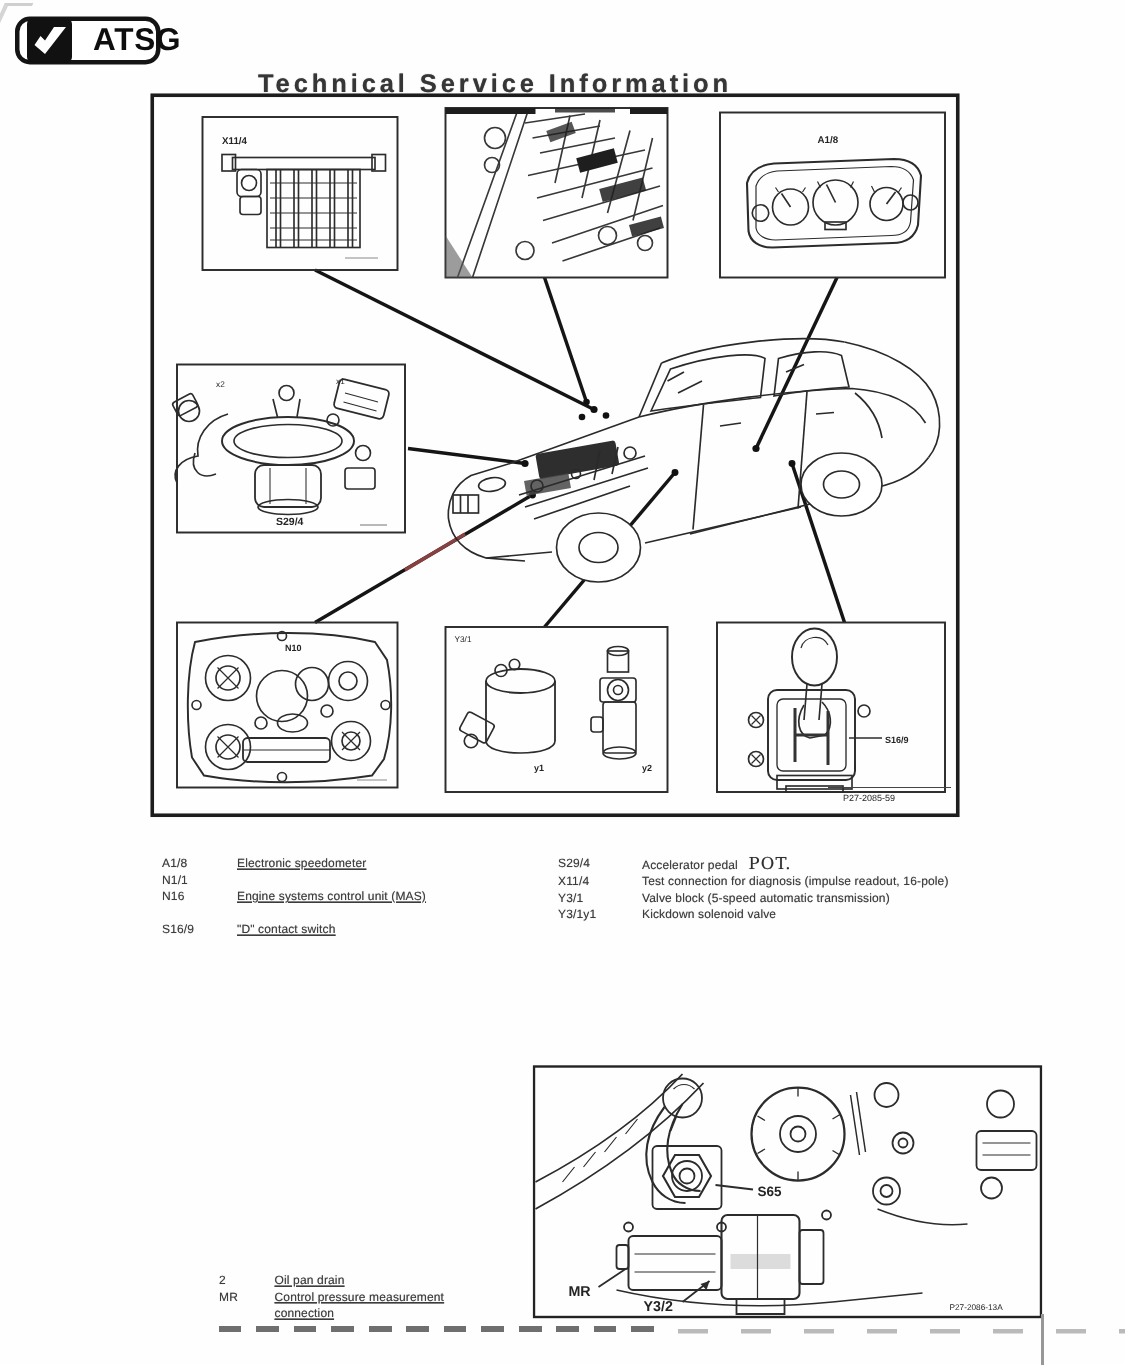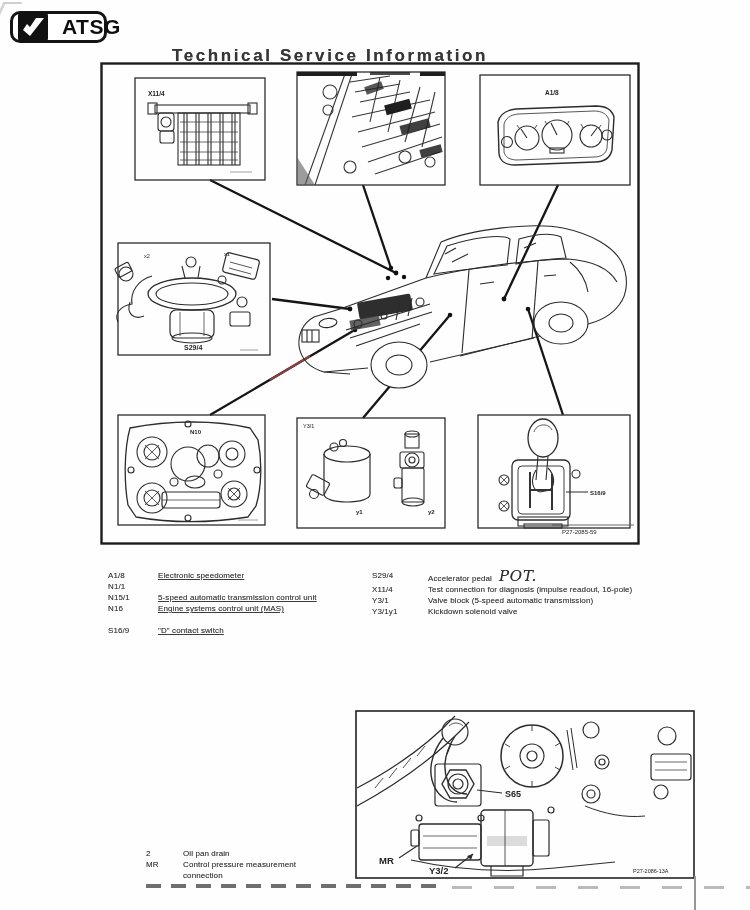--- a/index.html
+++ b/index.html
@@ -15,29 +15,29 @@
   svg.art{position:absolute;}
   svg text{font-family:"Liberation Sans",sans-serif;fill:#242424;}
   .lblB{font-weight:bold;}
 
   
   .legend-col{position:absolute;font-size:8px;line-height:10.5px;color:#3c3c3c;text-shadow:0 0 .5px rgba(80,80,80,.6);letter-spacing:.1px;}
   .lrow{display:flex;margin-bottom:.5px;}
   .lcode{flex:0 0 50px;}
   .ldesc{flex:1;}
   .gap{margin-top:11px;}
-  .hand{font-family:"DejaVu Serif",serif;font-style:italic;font-size:15px;margin-left:7px;letter-spacing:.8px;color:#2e2e2e;text-align:center;}
+  .hand{font-family:"DejaVu Serif",serif;font-size:11px;margin-left:7px;letter-spacing:.8px;color:#2e2e2e;text-align:center;}
   #legend-left{left:108px;top:571px;width:262px;}
   #legend-left .ldesc{max-width:200px;text-decoration:underline;}
   #legend-right{left:372px;top:571px;width:268px;}
   #legend-right .lcode{flex:0 0 56px;}
   #legend-right .ldesc{max-width:205px;}
   #legend-bottom{left:146px;top:849px;width:210px;}
   #legend-bottom .lcode{flex:0 0 37px;}
-  #legend-bottom .ldesc{max-width:120px;}
+  #legend-bottom .ldesc{max-width:120px;text-decoration:underline;}
 
   
   .smudge1{position:absolute;left:146px;top:884px;width:296px;height:4px;background:repeating-linear-gradient(90deg,#4c4c4c 0 15px,transparent 15px 25px);opacity:.8;filter:blur(.4px);}
   .smudge2{position:absolute;left:452px;top:886px;width:298px;height:3px;background:repeating-linear-gradient(90deg,#8d8d8d 0 20px,transparent 20px 42px);opacity:.6;}
   .edge-line{position:absolute;left:694px;top:876px;width:2px;height:34px;background:#979797;}
   .corner-mark{position:absolute;left:0px;top:2px;width:16px;height:12px;border-top:2px solid #c4c4c4;border-left:3px solid #cccccc;transform:skew(-25deg);opacity:.8;}
 </style>
 </head>
 <body>
 
@@ -266,24 +266,20 @@
     <text x="462" y="472" font-size="6" fill="#474747">P27-2085-59</text>
   </svg>
 
   <div class="legend-col" id="legend-left">
     <div class="lrow">
         <span class="lcode">A1/8</span>
         <span class="ldesc">Electronic speedometer</span>
       </div>
     <div class="lrow">
         <span class="lcode">N1/1</span>
-      </div>
-    <div class="lrow">
-        <span class="lcode">N15/1</span>
-        <span class="ldesc">5-speed automatic transmission control unit</span>
       </div>
     <div class="lrow">
         <span class="lcode">N16</span>
         <span class="ldesc">Engine systems control unit (MAS)</span>
       </div>
     <div class="lrow gap">
         <span class="lcode">S16/9</span>
         <span class="ldesc">"D" contact switch</span>
       </div>
   </div>

